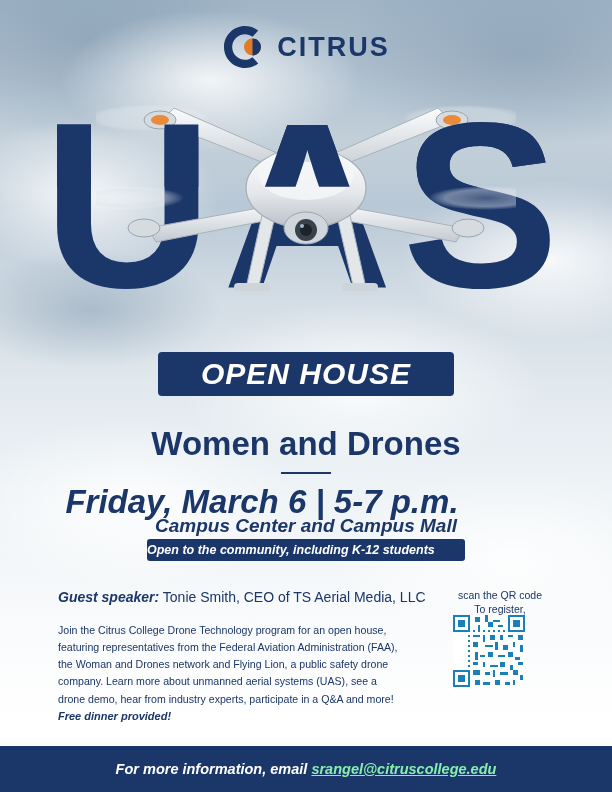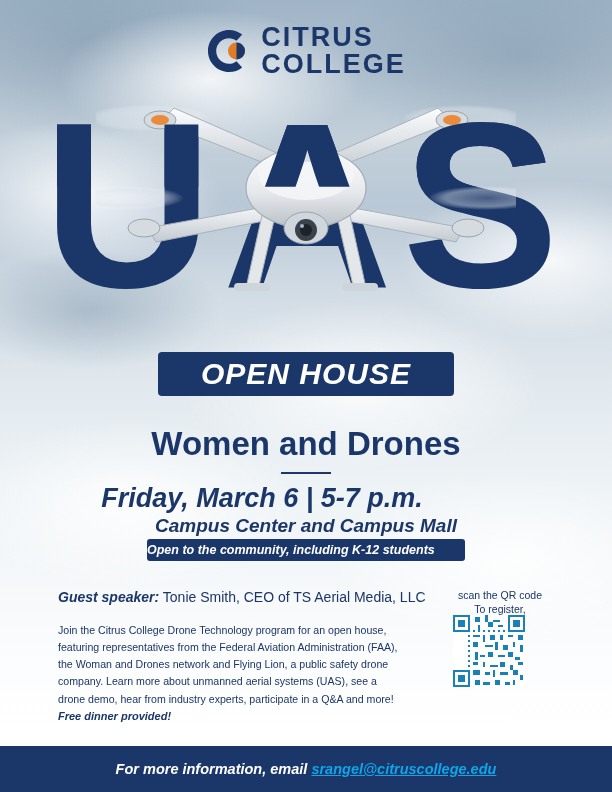--- a/index.html
+++ b/index.html
@@ -179,21 +179,21 @@
     z-index: 30;
   }
   .datetime {
     position: absolute;
     top: 483px;
     left: 0;
     width: 524px;
     text-align: center;
     z-index: 30;
     color: #1b3668;
-    font-size: 27px;
+    font-size: 33px;
     font-weight: bold;
     font-style: italic;
   }
   .location {
     position: absolute;
     top: 515px;
     left: 0;
     width: 612px;
     text-align: center;
     z-index: 30;
@@ -295,21 +295,21 @@
     align-items: center;
     justify-content: center;
   }
   .footer-text {
     color: #ffffff;
     font-size: 14.5px;
     font-style: italic;
     font-weight: bold;
   }
   .footer-text a {
-    color: #0ea5e9;
+    color: #86efac;
     text-decoration: underline;
   }
 </style>
 </head>
 <body>
 
 <div class="poster">
 
   <div class="cloud-dark" style="top:-60px;left:-80px;width:340px;height:200px;"></div>
   <div class="cloud-dark" style="top:-40px;left:330px;width:380px;height:190px;"></div>
@@ -324,21 +324,20 @@
   <div class="logo-wrap">
     <div class="logo-mark">
       <svg width="46" height="46" viewBox="0 0 46 46" xmlns="http://www.w3.org/2000/svg">
         <path d="M23 2 C11.4 2 2 11.4 2 23 C2 34.6 11.4 44 23 44 C28 44 32.6 42.3 36.2 39.4 L30.5 33.2 C28.4 34.8 25.8 35.8 23 35.8 C15.9 35.8 10.2 30.1 10.2 23 C10.2 15.9 15.9 10.2 23 10.2 C25.8 10.2 28.4 11.2 30.5 12.8 L36.2 6.6 C32.6 3.7 28 2 23 2 Z" fill="#1b3668"></path>
         <circle cx="30.5" cy="23" r="8.5" fill="#e07b28"></circle>
         <path d="M30.5 14.5 a8.5 8.5 0 0 1 0 17 z" fill="#1b3668"></path>
       </svg>
     </div>
     <div class="logo-text">
       <div class="logo-line1">CITRUS</div>
-      <div class="logo-line2">COLLEGE</div>
     </div>
   </div>
 
   <div class="uas">UAS</div>
 
   <div class="drone">
     <svg width="420" height="250" viewBox="0 0 420 250" xmlns="http://www.w3.org/2000/svg">
       <defs>
         <linearGradient id="bodyGrad" x1="0" y1="0" x2="0" y2="1">
           <stop offset="0%" stop-color="#ffffff"></stop>

